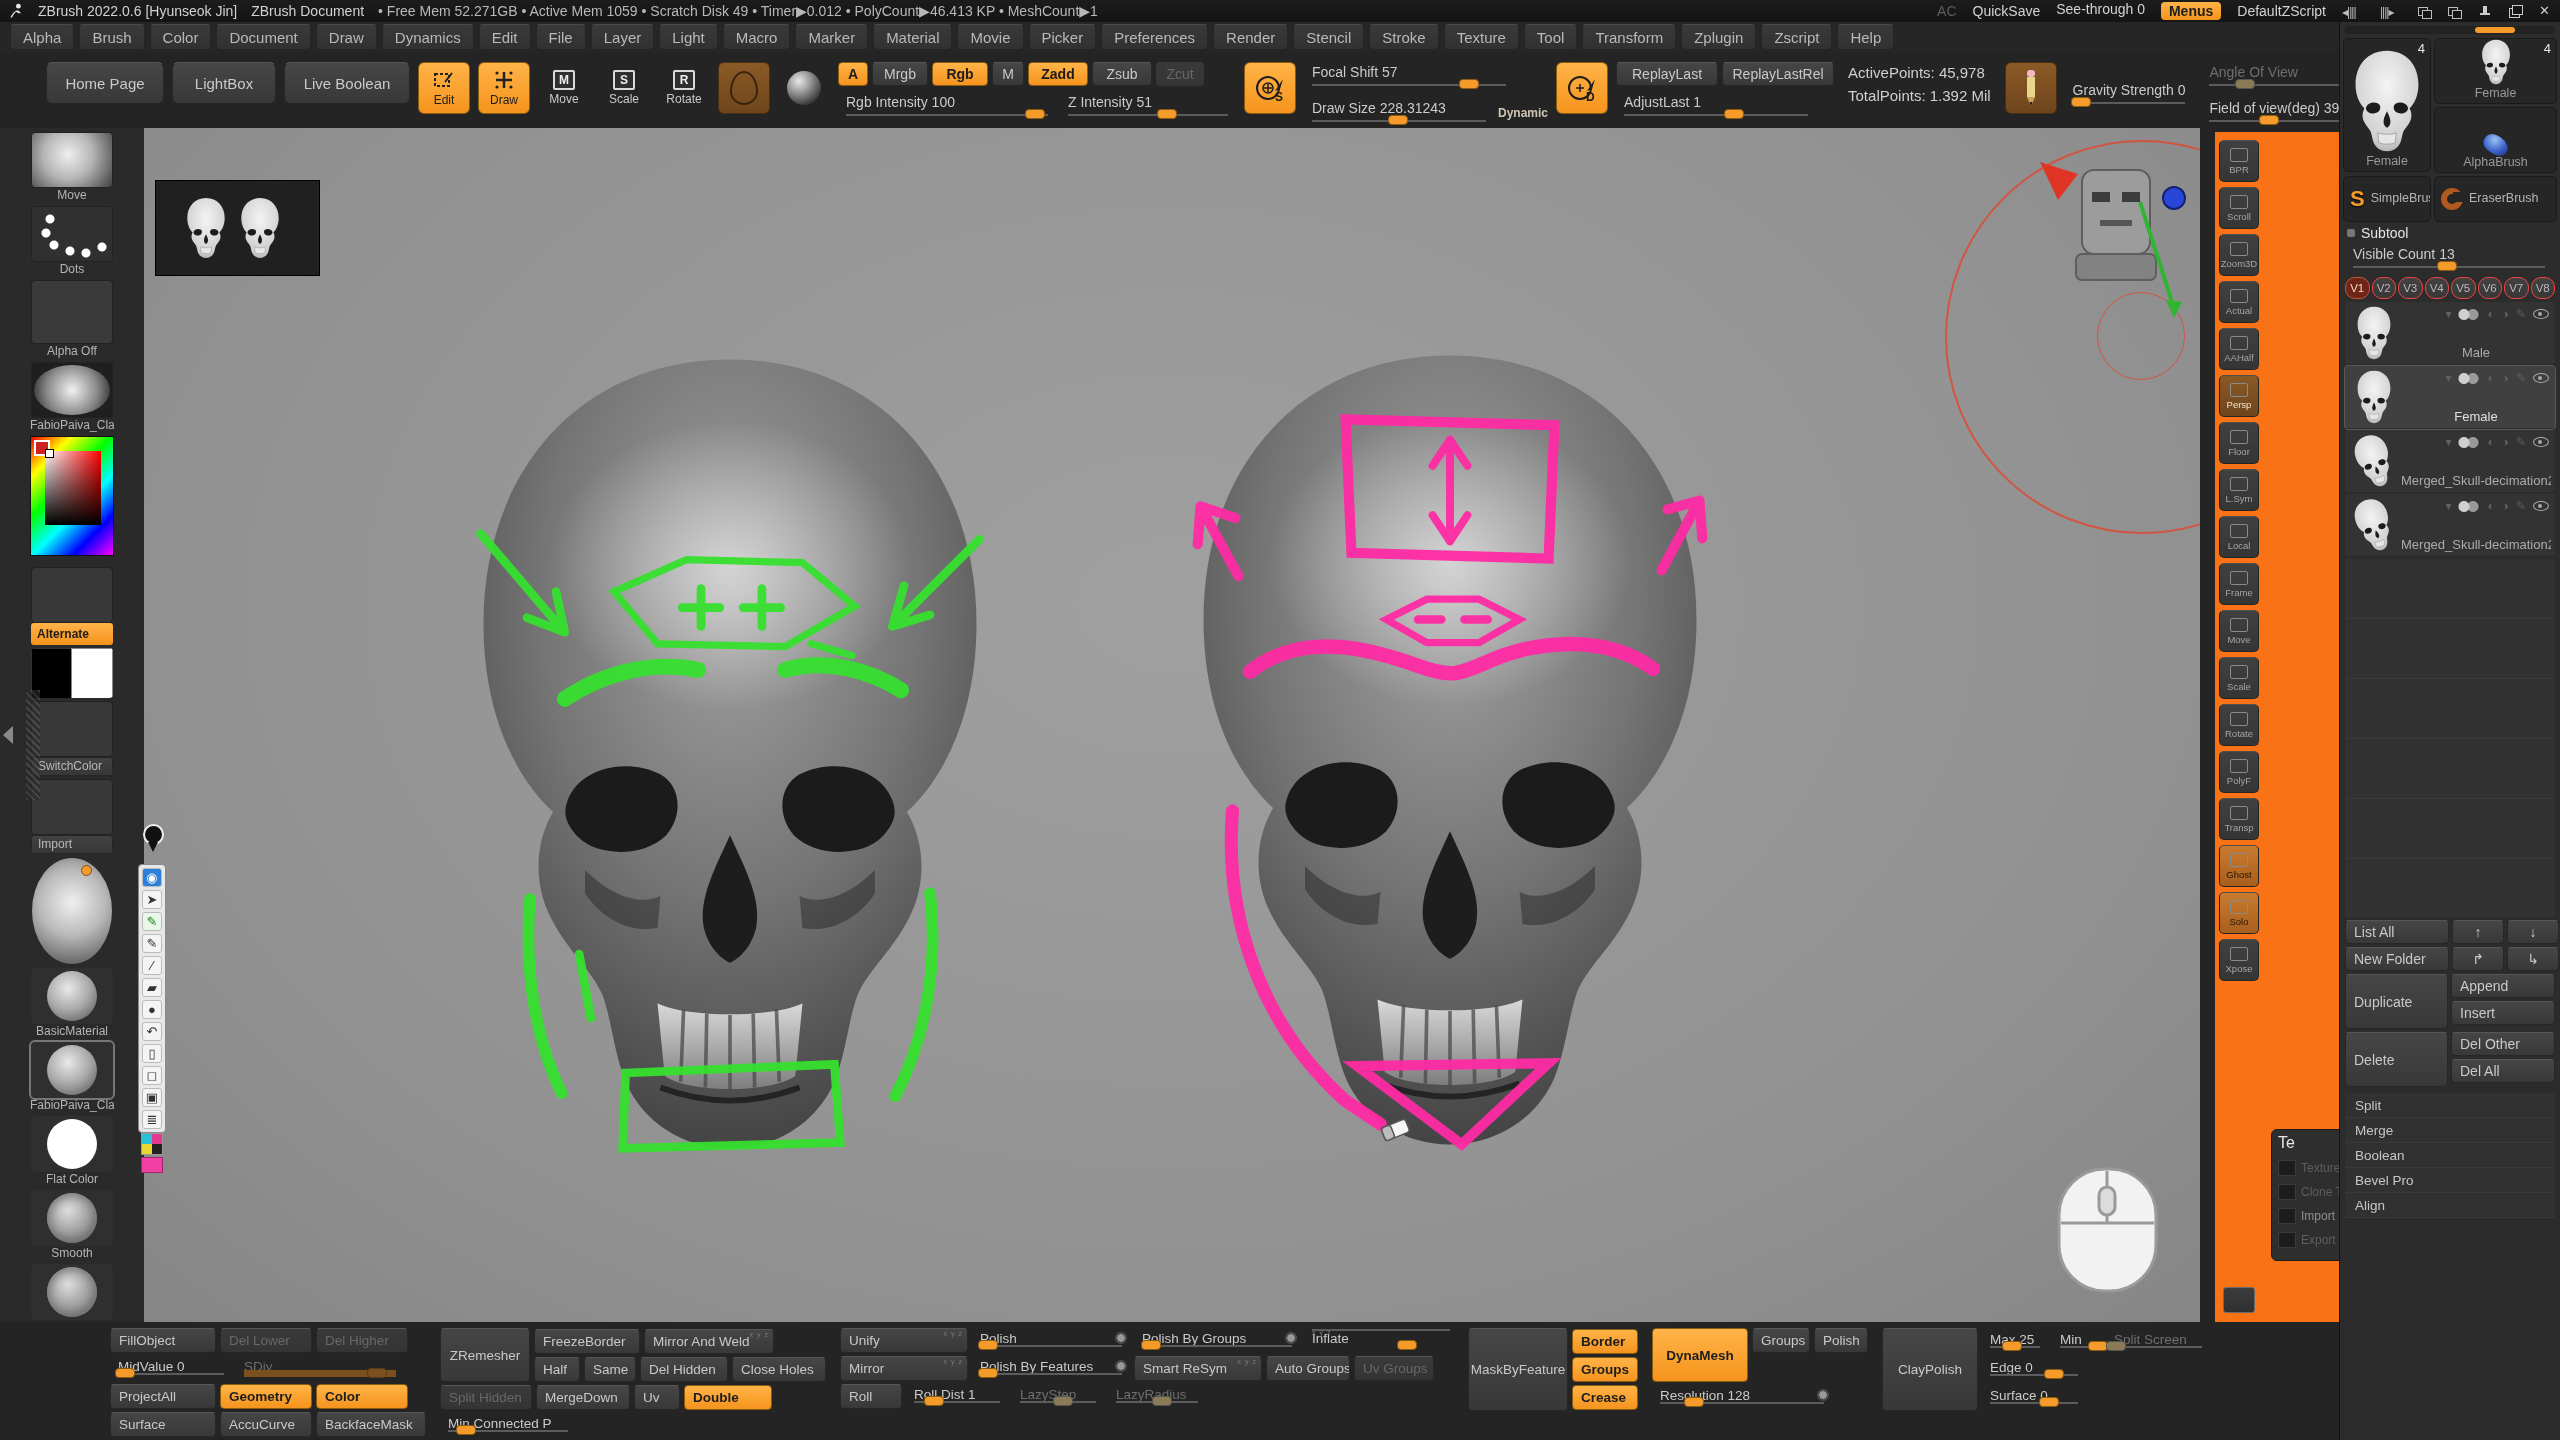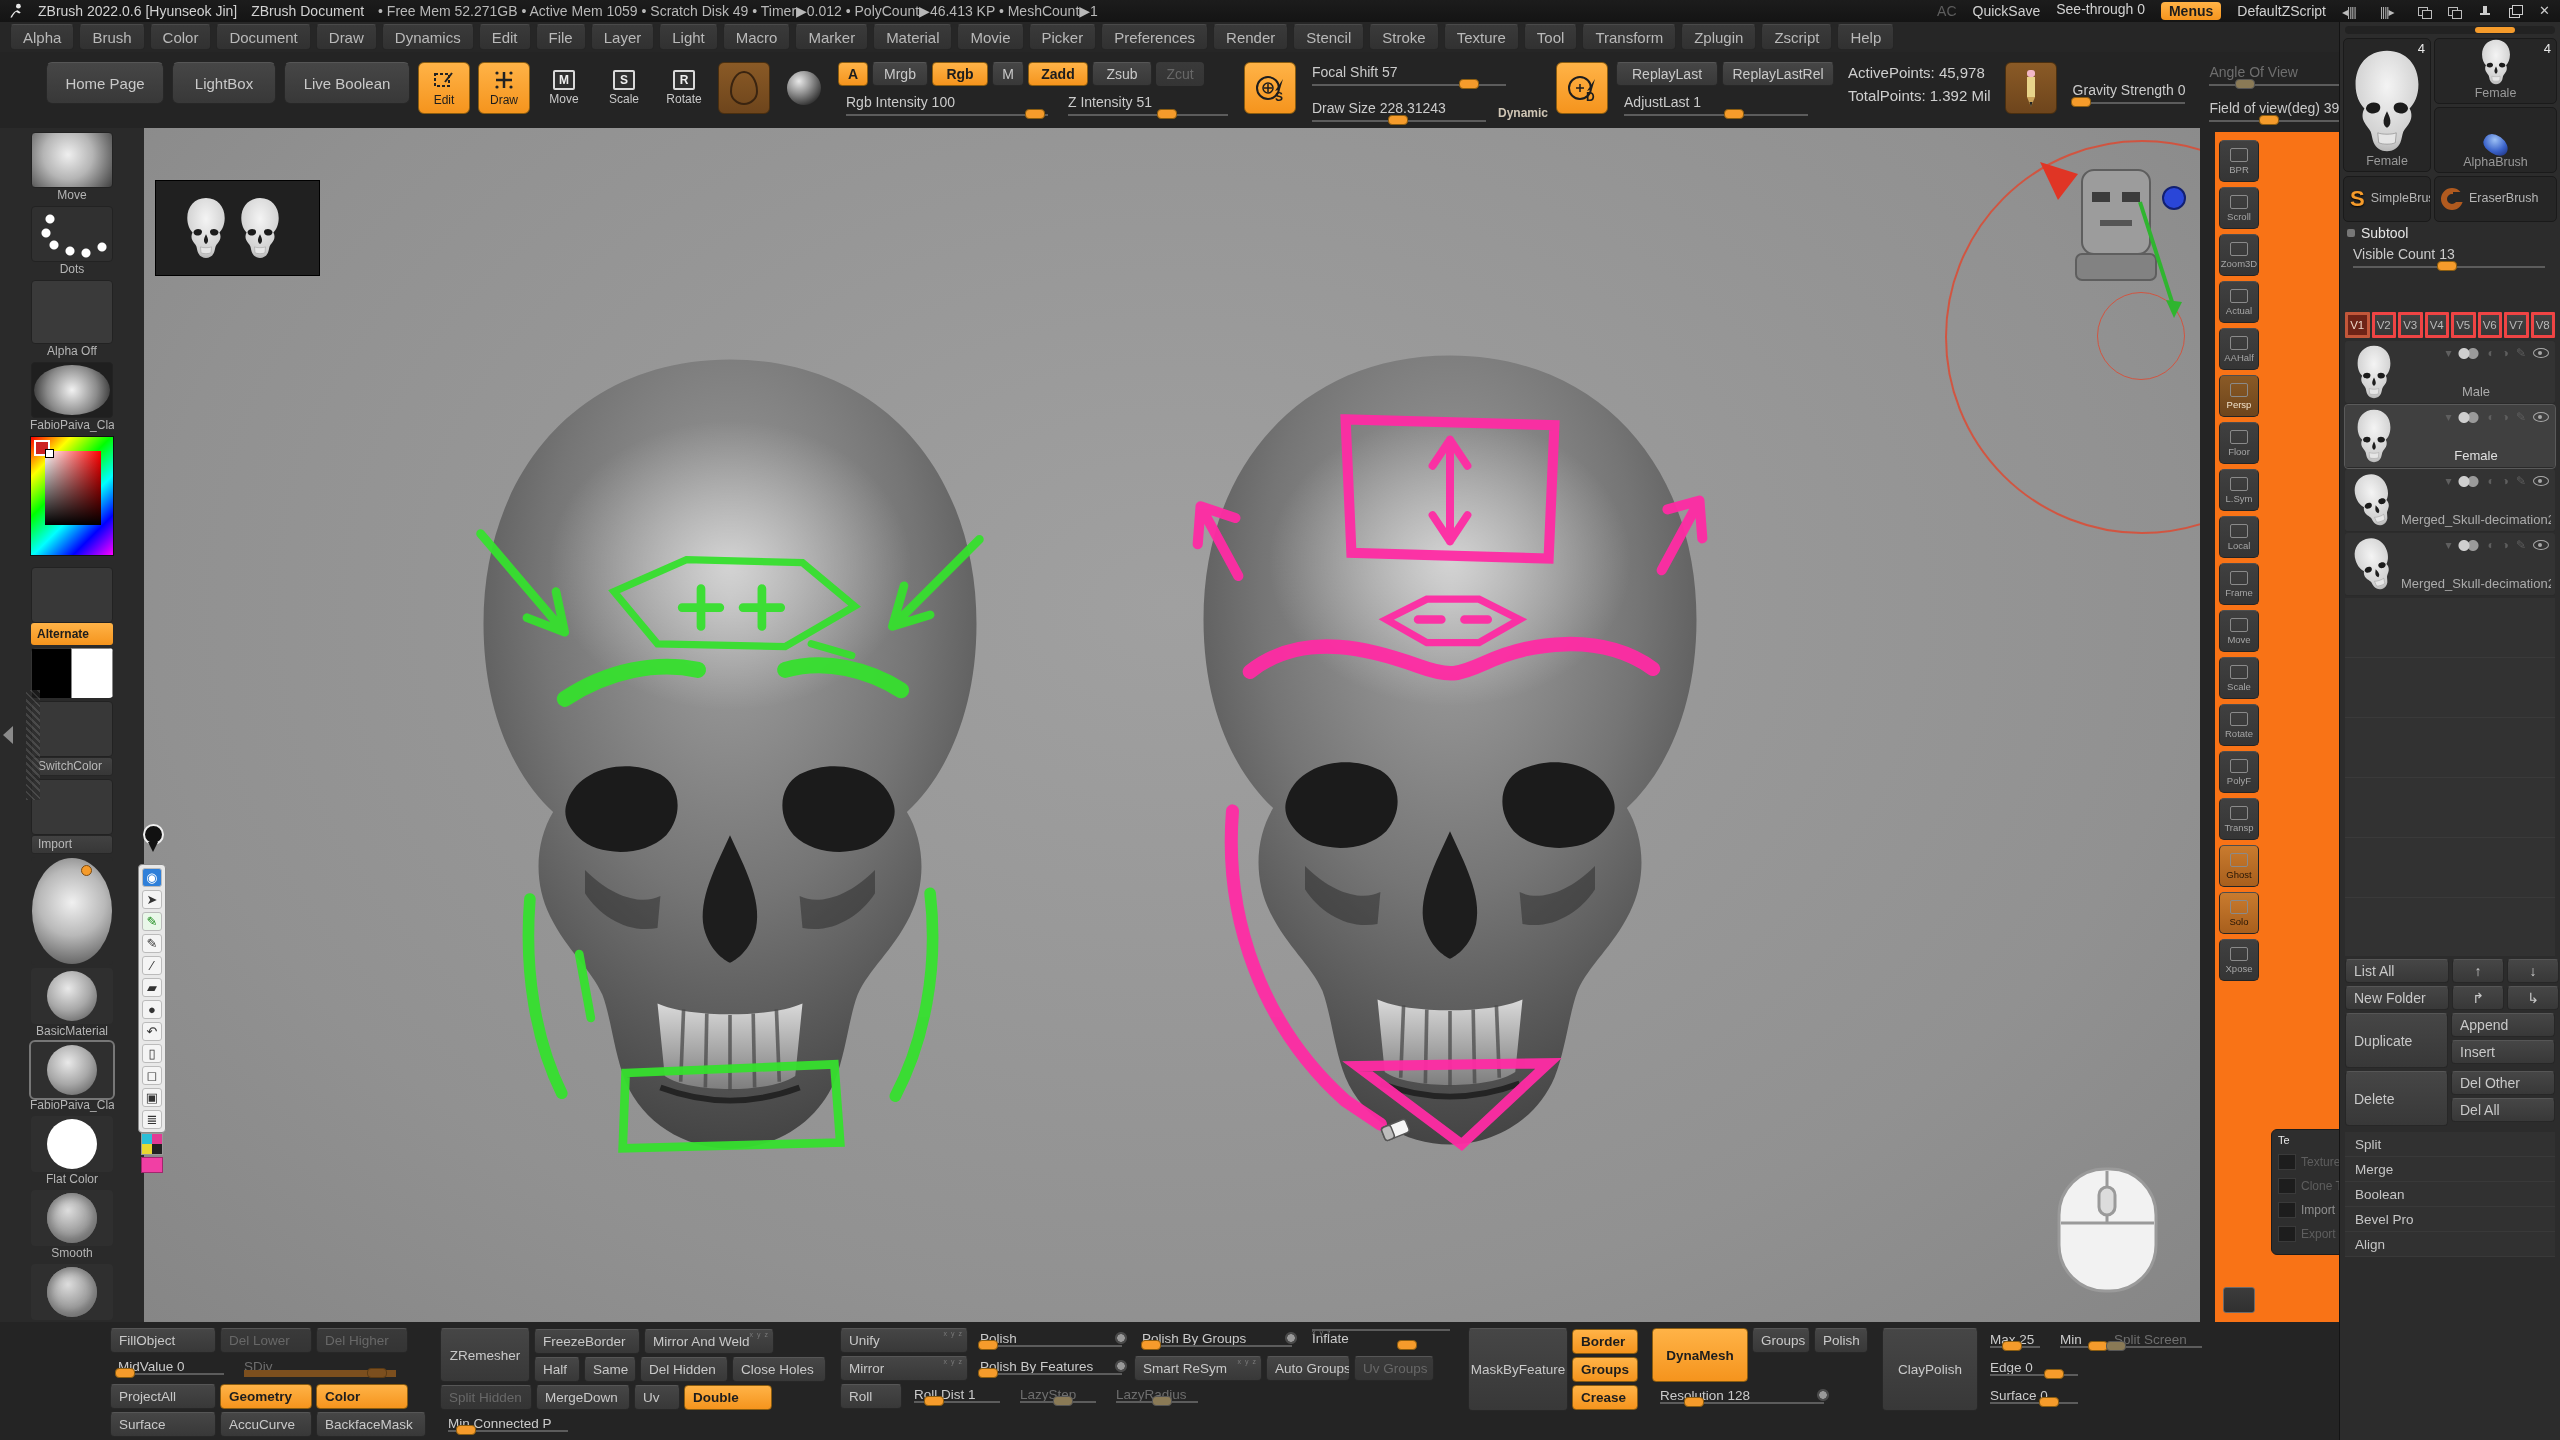--- a/index.html
+++ b/index.html
@@ -147,21 +147,21 @@
       border:1px solid #242424;border-top-color:#4e4e4e;display:flex;flex-direction:column;
       align-items:center;justify-content:center;gap:2px;box-sizing:border-box;}
   .rsbtn .rsl{font-size:9.5px;color:#a5a5a5;}
   .rsbtn .rsi{width:16px;height:12px;border:1.5px solid #8a8a8a;border-radius:2px;}
   .rsbtn.semi{background:linear-gradient(#8a5a26,#6e451c);}
   .rsbtn.semi .rsl{color:#f0e2cc;}
   .rsbtn.on{background:linear-gradient(#c97b2e,#a85f1d);}
   .rsbtn.on .rsl{color:#241506;}
   #texmini{position:absolute;left:56px;top:997px;width:83px;background:#2e2e2e;border:1px solid #1c1c1c;
       border-radius:6px 0 0 6px;padding:4px 0 6px 6px;box-sizing:border-box;overflow:hidden;}
-  #texmini .ttitle{color:#e8e8e8;font-size:11px;margin-bottom:6px;}
+  #texmini .ttitle{color:#e8e8e8;font-size:16px;margin-bottom:6px;}
   .texitem{height:20px;margin-bottom:4px;display:flex;align-items:center;gap:5px;color:#8f8f8f;font-size:12px;white-space:nowrap;}
   .texitem.dim{color:#5e5e5e;}
   .texitem::before{content:"";width:16px;height:14px;background:#1d1d1d;border:1px solid #3a3a3a;flex:none;}
   #dockic{position:absolute;left:8px;top:1155px;width:30px;height:24px;border:1.5px solid #6a6a6a;border-radius:3px;
       background:linear-gradient(#3c3c3c,#303030);}
   
   #rp{left:2339px;top:22px;width:221px;height:1418px;background:#2c2c2c;border-left:1px solid #141414;
       box-sizing:border-box;padding:2px 3px;overflow:hidden;z-index:9;}
   #rpscroll{height:8px;background:#222;border-radius:4px;position:relative;margin:2px 2px 4px;}
   #rpscroll i{position:absolute;left:62%;top:1px;width:40px;height:6px;background:#f59b2b;border-radius:3px;}
@@ -178,21 +178,21 @@
   .alphablob{width:26px;height:18px;border-radius:50% 60% 55% 45%;transform:rotate(35deg);
       background:radial-gradient(circle at 35% 30%,#9cc0f5,#3a62c9 55%,#1d2f7a 95%);}
   .sglyph{font-weight:bold;font-size:22px;color:#f59b2b;text-shadow:0 1px 2px #000;}
   .eraserring{width:22px;height:22px;border-radius:50%;border:6px solid #b05a1f;box-sizing:border-box;position:relative;}
   .eraserring::after{content:"";position:absolute;right:-6px;top:-2px;width:10px;height:10px;background:#262626;}
   #stheader{display:flex;align-items:center;gap:6px;height:22px;color:#e4e4e4;font-size:14px;padding-left:4px;}
   #stheader::before{content:"";width:8px;height:8px;background:#777;border-radius:2px;}
   #vctrl{margin:0 2px;}
   #vtabs{display:flex;gap:2px;margin:3px 2px;}
   .vtab{flex:1;height:20px;display:flex;align-items:center;justify-content:center;font-size:11.5px;
-      background:linear-gradient(#424242,#373737);border:3px solid #ef4444;border-radius:1px;color:#b9b9b9;margin-top:35px;}
+      background:linear-gradient(#424242,#373737);border:1px solid #ef4444;border-radius:10px;color:#b9b9b9;}
   .vtab.active{background:#6e2417;border-color:#c2573a;color:#f0d8c9;}
   #strows{margin:2px;}
   .strow{height:62px;background:#333;border-bottom:1px solid #2a2a2a;position:relative;border-radius:3px;margin-bottom:1px;}
   .strow.sel{background:#404040;outline:1px solid #5a5a5a;}
   .stthumb{position:absolute;left:3px;top:4px;width:52px;height:54px;}
   .k-tilt .stthumb svg{transform:rotate(-18deg);}
   .stname{position:absolute;left:56px;right:4px;bottom:4px;text-align:center;font-size:13px;color:#ababab;
       white-space:nowrap;overflow:hidden;}
   .strow.sel .stname{color:#e0e0e0;}
   .sticons{position:absolute;right:6px;top:5px;display:flex;gap:7px;align-items:center;color:#8a8a8a;font-size:12px;}

